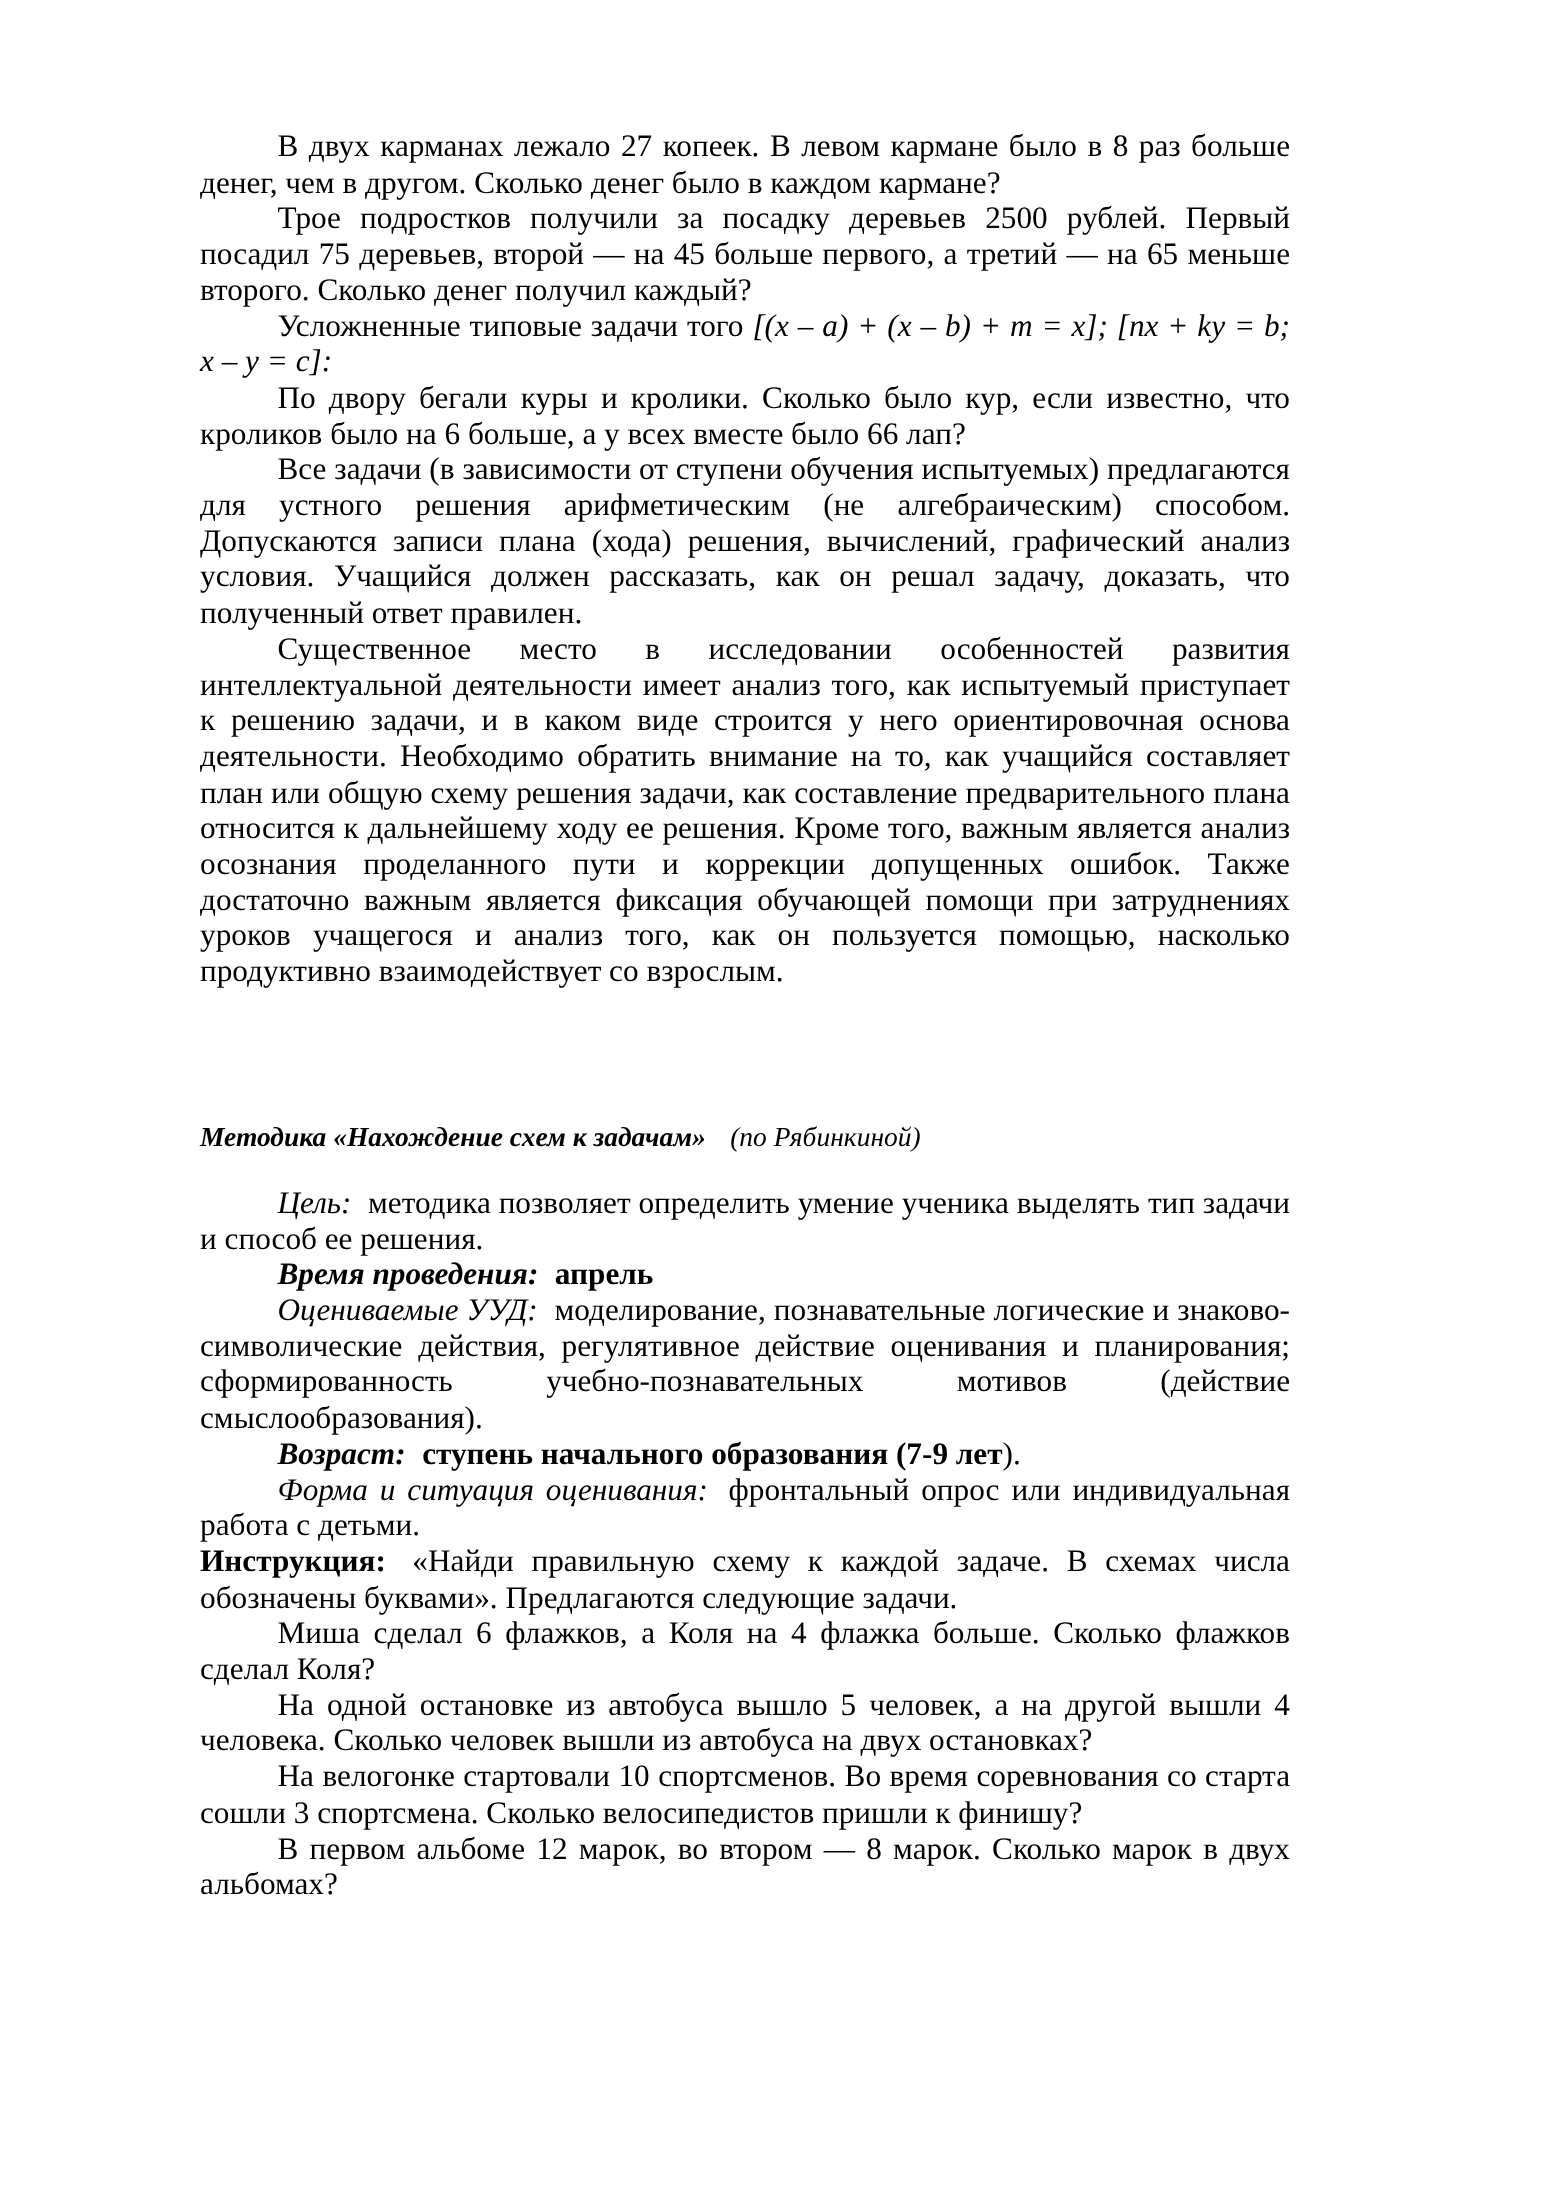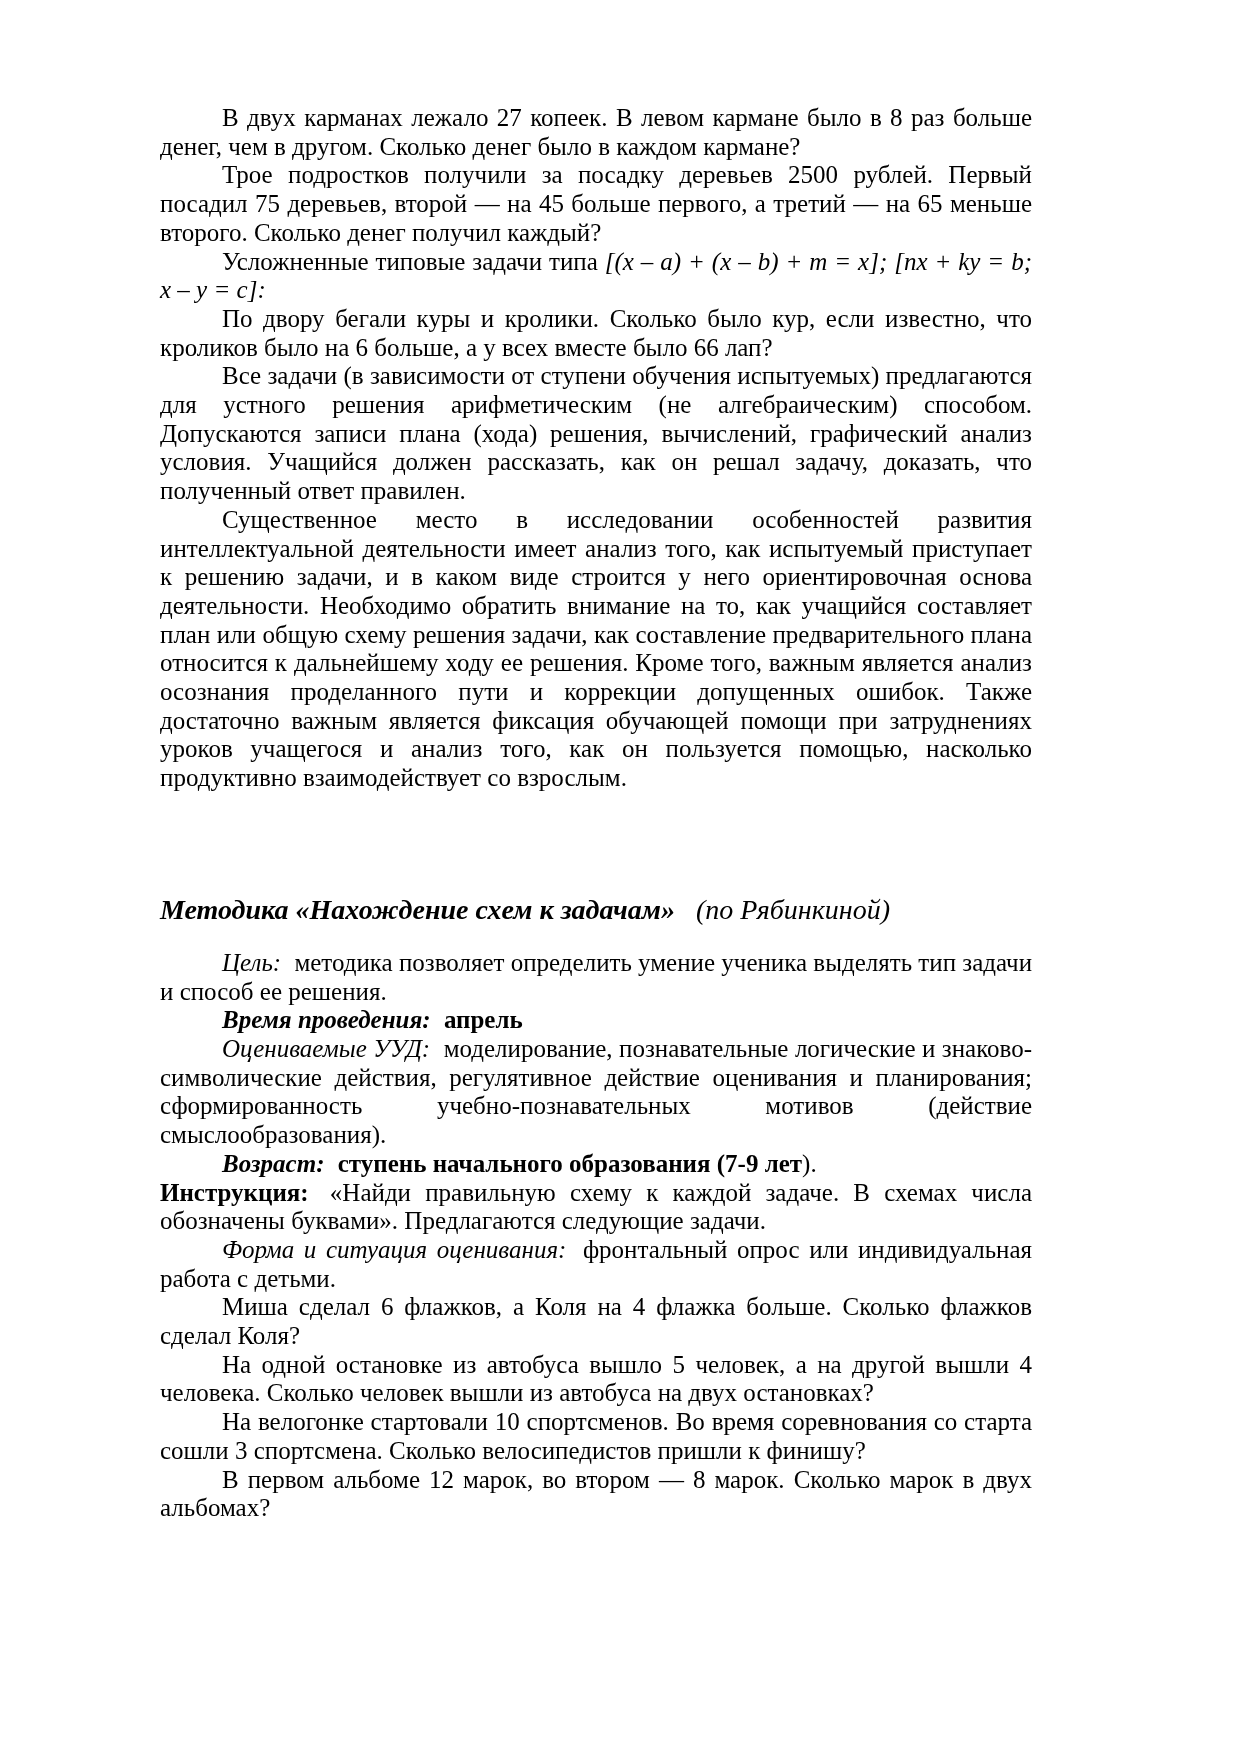--- a/index.html
+++ b/index.html
@@ -17,40 +17,40 @@
     overflow: hidden;
   }
   .p { margin: 0; text-align: justify; text-indent: 62px; }
   .noindent { text-indent: 0; }
   .i  { font-style: italic; }
   .b  { font-weight: bold; }
   .bi { font-weight: bold; font-style: italic; }
   .lbl { margin-right: 7px; }
   .heading {
     margin: 100px 0 22px 0;
-    font-size: 28px;
+    font-size: 22px;
     line-height: 34px;
     font-weight: bold;
     font-style: italic;
     text-align: left;
     text-indent: 0;
   }
   .h-author { font-weight: normal; margin-left: 14px; }
 </style>
 </head>
 <body>
 
 <div class="page">
 
   <p class="p">В двух карманах лежало 27 копеек. В левом кармане было в 8 раз больше денег, чем в другом. Сколько денег было в каждом кармане?</p>
 
   <p class="p">Трое подростков получили за посадку деревьев 2500 рублей. Первый посадил 75 деревьев, второй — на 45 больше первого, а третий — на 65 меньше второго. Сколько денег получил каждый?</p>
 
   <p class="p">
-    <span>Усложненные типовые задачи типа</span>
+    <span>Усложненные типовые задачи того</span>
     <span class="i">[(x – a) + (x – b) + m = x]; [nx + ky = b; x – y = c]:</span>
   </p>
 
 
   <p class="p">По двору бегали куры и кролики. Сколько было кур, если известно, что кроликов было на 6 больше, а у всех вместе было 66 лап?</p>
 
   <p class="p">Все задачи (в зависимости от ступени обучения испытуемых) предлагаются для устного решения арифметическим (не алгебраическим) способом. Допускаются записи плана (хода) решения, вычислений, графический анализ условия. Учащийся должен рассказать, как он решал задачу, доказать, что полученный ответ правилен.</p>
 
   <p class="p">Существенное место в исследовании особенностей развития интеллектуальной деятельности имеет анализ того, как испытуемый приступает к решению задачи, и в каком виде строится у него ориентировочная основа деятельности. Необходимо обратить внимание на то, как учащийся составляет план или общую схему решения задачи, как составление предварительного плана относится к дальнейшему ходу ее решения. Кроме того, важным является анализ осознания проделанного пути и коррекции допущенных ошибок. Также достаточно важным является фиксация обучающей помощи при затруднениях уроков учащегося и анализ того, как он пользуется помощью, насколько продуктивно взаимодействует со взрослым.</p>
 
@@ -72,28 +72,28 @@
   <p class="p">
     <span class="i lbl">Оцениваемые УУД:</span>
     <span>моделирование, познавательные логические и знаково-символические действия, регулятивное действие оценивания и планирования; сформированность учебно-познавательных мотивов (действие смыслообразования).</span>
   </p>
 
   <p class="p">
     <span class="bi lbl">Возраст:</span>
     <span class="b">ступень начального образования (7-9 лет</span><span>).</span>
   </p>
 
+  <p class="p">
+    <span class="i lbl">Форма и ситуация оценивания:</span>
+    <span>фронтальный опрос или индивидуальная работа с детьми.</span>
+  </p>
+
   <p class="p noindent">
     <span class="b lbl">Инструкция:</span>
     <span>«Найди правильную схему к каждой задаче. В схемах числа обозначены буквами». Предлагаются следующие задачи.</span>
-  </p>
-
-  <p class="p">
-    <span class="i lbl">Форма и ситуация оценивания:</span>
-    <span>фронтальный опрос или индивидуальная работа с детьми.</span>
   </p>
 
   <p class="p">Миша сделал 6 флажков, а Коля на 4 флажка больше. Сколько флажков сделал Коля?</p>
 
 
   <p class="p">На одной остановке из автобуса вышло 5 человек, а на другой вышли 4 человека. Сколько человек вышли из автобуса на двух остановках?</p>
 
   <p class="p">На велогонке стартовали 10 спортсменов. Во время соревнования со старта сошли 3 спортсмена. Сколько велосипедистов пришли к финишу?</p>
 
   <p class="p">В первом альбоме 12 марок, во втором — 8 марок. Сколько марок в двух альбомах?</p>

